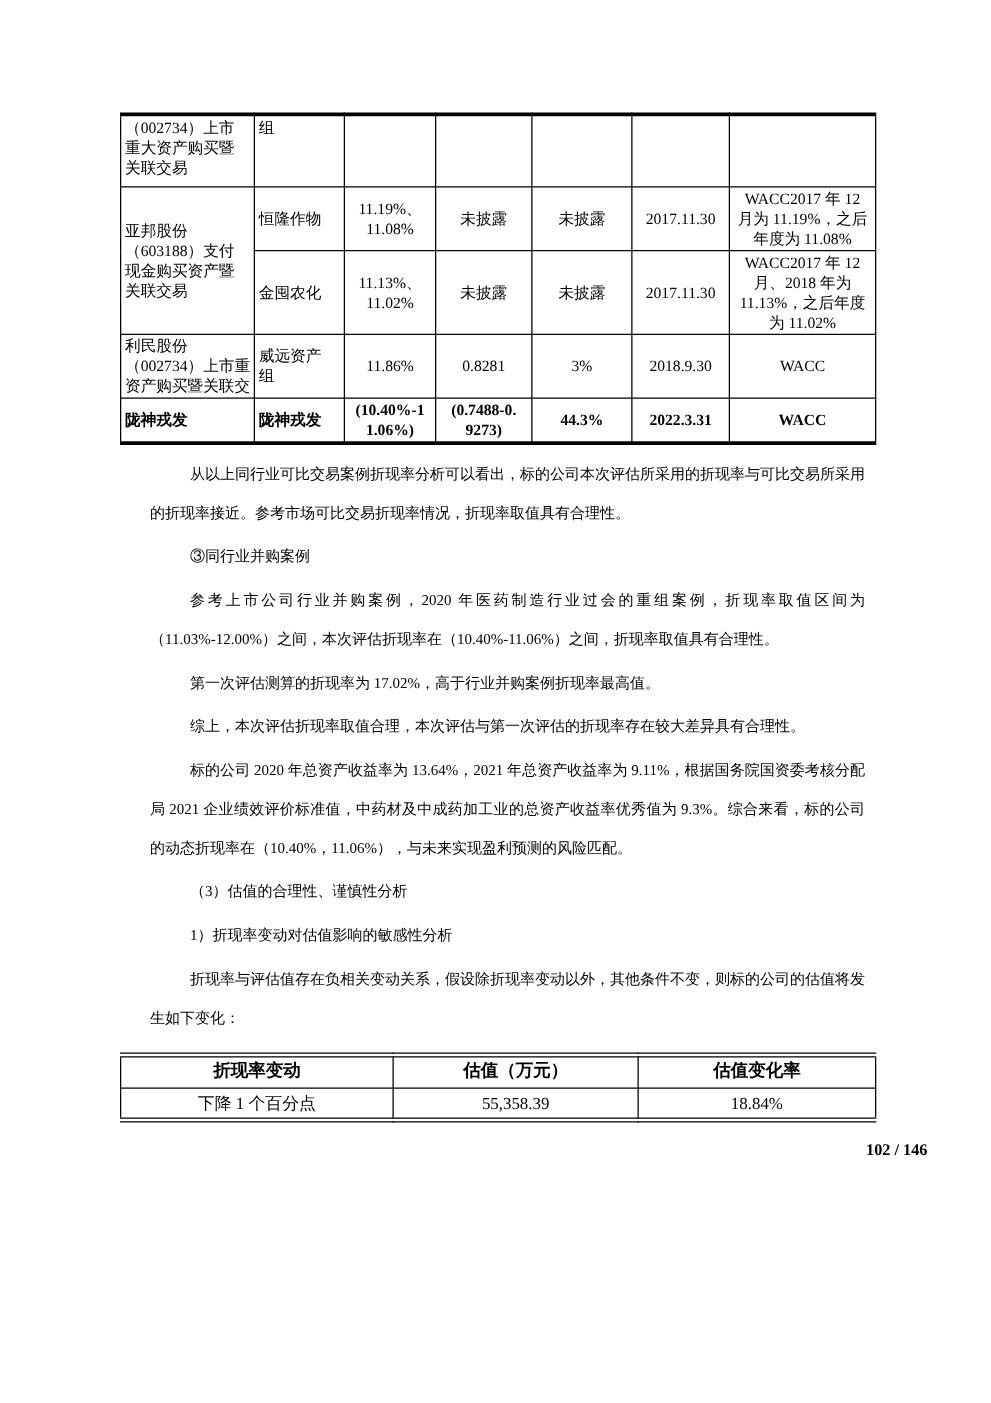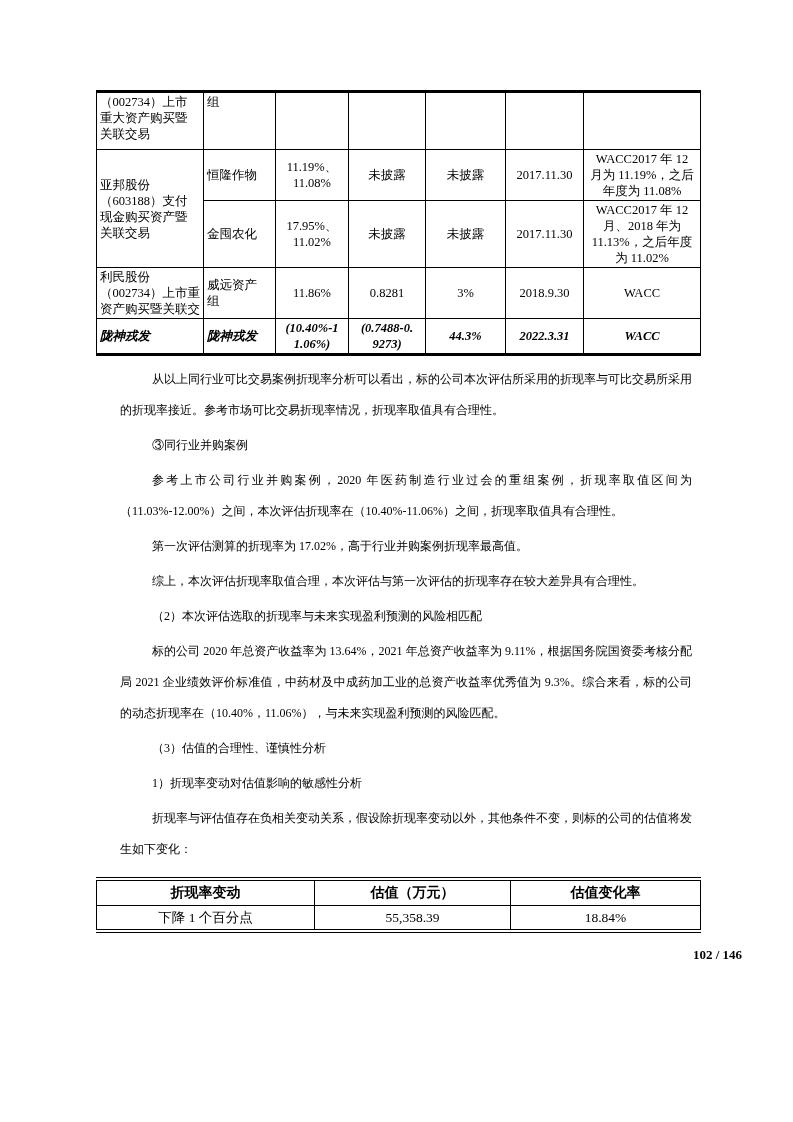--- a/index.html
+++ b/index.html
@@ -87,21 +87,21 @@
 11.08%</td>
           <td>未披露</td>
           <td>未披露</td>
           <td>2017.11.30</td>
           <td>WACC2017 年 12
 月为 11.19%，之后
 年度为 11.08%</td>
         </tr>
         <tr style="height: 64px;">
           <td class="al">金囤农化</td>
-          <td>17.95%、
+          <td>11.13%、
 11.02%</td>
           <td>未披露</td>
           <td>未披露</td>
           <td>2017.11.30</td>
           <td>WACC2017 年 12
 月、2018 年为
 11.13%，之后年度
 为 11.02%</td>
         </tr>
         <tr style="height: 46px;">
@@ -109,41 +109,40 @@
 （002734）上市重
 资产购买暨关联交</td>
           <td class="al">威远资产
 组</td>
           <td>11.86%</td>
           <td>0.8281</td>
           <td>3%</td>
           <td>2018.9.30</td>
           <td>WACC</td>
         </tr>
-        <tr class="b" style="height: 32px; font-style: italic;">
+        <tr class="b" style="height: 32px;">
           <td class="al">陇神戎发</td>
           <td class="al">陇神戎发</td>
           <td>(10.40%-1
 1.06%)</td>
           <td>(0.7488-0.
 9273)</td>
           <td>44.3%</td>
           <td>2022.3.31</td>
           <td>WACC</td>
         </tr>
       </tbody>
   </table>
 
   <div class="paras">
     <p>从以上同行业可比交易案例折现率分析可以看出，标的公司本次评估所采用的折现率与可比交易所采用的折现率接近。参考市场可比交易折现率情况，折现率取值具有合理性。</p>
     <p>③同行业并购案例</p>
     <p>参考上市公司行业并购案例，2020 年医药制造行业过会的重组案例，折现率取值区间为（11.03%-12.00%）之间，本次评估折现率在（10.40%-11.06%）之间，折现率取值具有合理性。</p>
     <p>第一次评估测算的折现率为 17.02%，高于行业并购案例折现率最高值。</p>
     <p>综上，本次评估折现率取值合理，本次评估与第一次评估的折现率存在较大差异具有合理性。</p>
-    <p>（2）本次评估选取的折现率与未来实现盈利预测的风险相匹配</p>
     <p>标的公司 2020 年总资产收益率为 13.64%，2021 年总资产收益率为 9.11%，根据国务院国资委考核分配局 2021 企业绩效评价标准值，中药材及中成药加工业的总资产收益率优秀值为 9.3%。综合来看，标的公司的动态折现率在（10.40%，11.06%），与未来实现盈利预测的风险匹配。</p>
     <p>（3）估值的合理性、谨慎性分析</p>
     <p>1）折现率变动对估值影响的敏感性分析</p>
     <p>折现率与评估值存在负相关变动关系，假设除折现率变动以外，其他条件不变，则标的公司的估值将发生如下变化：</p>
   </div>
 
   <table class="t2">
     <colgroup>
       <col style="width:218px">
         <col style="width:196px">

